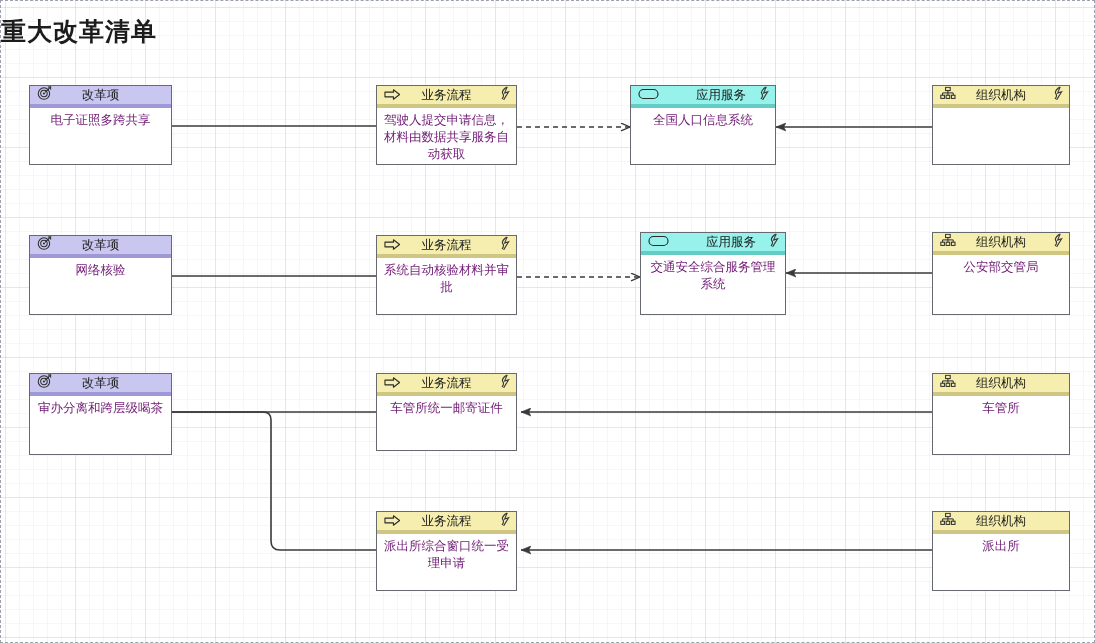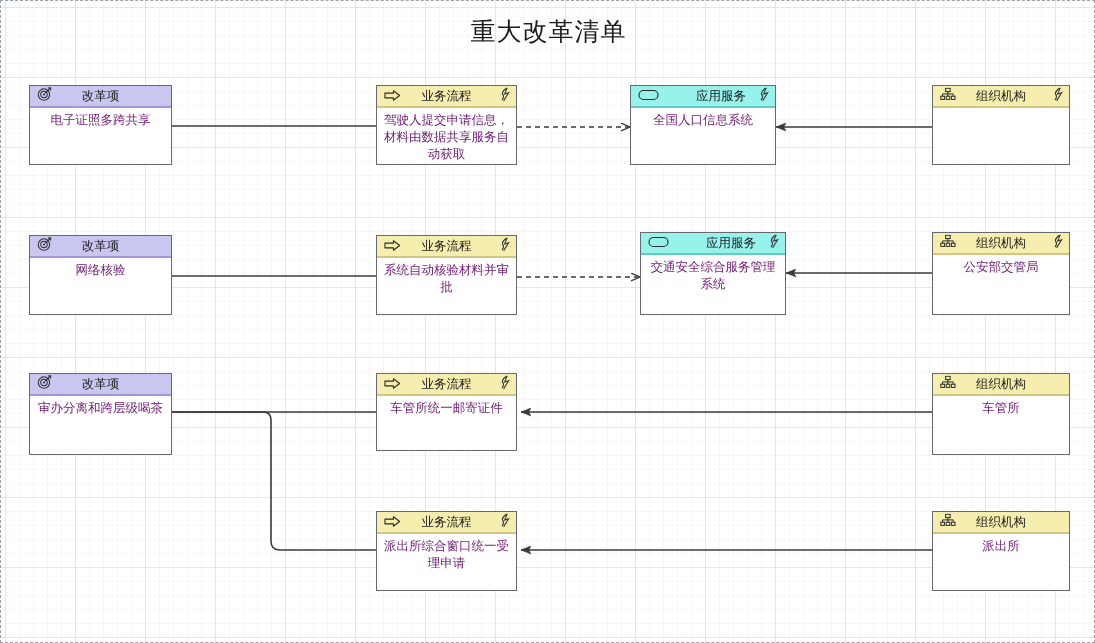--- a/index.html
+++ b/index.html
@@ -23,42 +23,41 @@
       linear-gradient(to bottom, rgba(190,195,205,.30) 1px, transparent 1px),
       linear-gradient(to right, rgba(205,210,220,.18) 1px, transparent 1px),
       linear-gradient(to bottom, rgba(205,210,220,.18) 1px, transparent 1px);
     background-size:70px 70px,70px 70px,14px 14px,14px 14px;
     background-position:4px 6px,4px 6px,4px 6px,4px 6px;
   }
 
   
   #title{
     position:absolute;left:0;top:14px;width:1095px;
-    text-align:center;
-    font-size:25px;font-weight:normal;color:#1c1c1c;
+    font-size:25px;font-weight:bold;color:#1c1c1c;
     letter-spacing:1px;
     white-space:nowrap;
   }
 
   
   #wires{position:absolute;left:0;top:0;width:1095px;height:643px;}
 
   
   .node{
     position:absolute;
     box-sizing:border-box;
     border:1px solid #666a70;
     background:#ffffff;
     z-index:5;
   }
   .node-head{
     position:relative;
     height:22px;
     box-sizing:border-box;
-    border-bottom:2px solid #000000;
+    border-bottom:4px solid #000000;
     display:flex;align-items:center;justify-content:center;
   }
   .node-head .htext{
     font-size:12.5px;color:#1a1a1a;line-height:1;
     white-space:nowrap;
   }
   .node-head .lead-icon{
     position:absolute;left:7px;top:50%;transform:translateY(-50%);
     display:block;
   }

